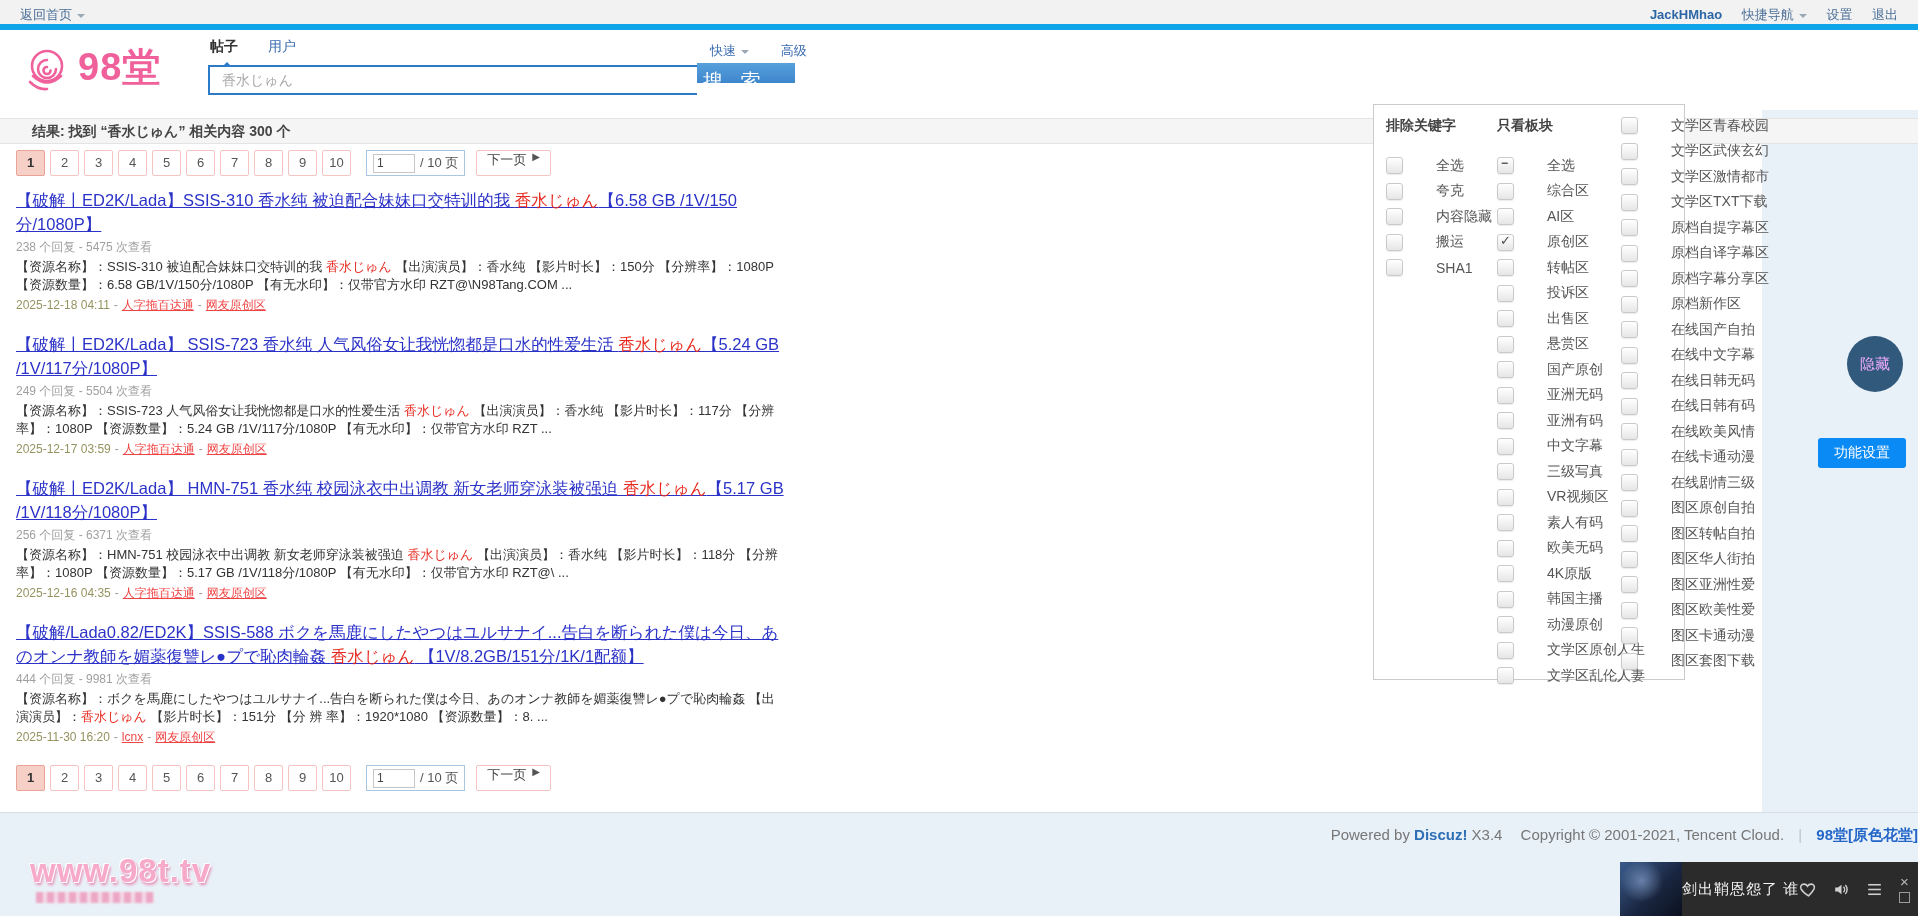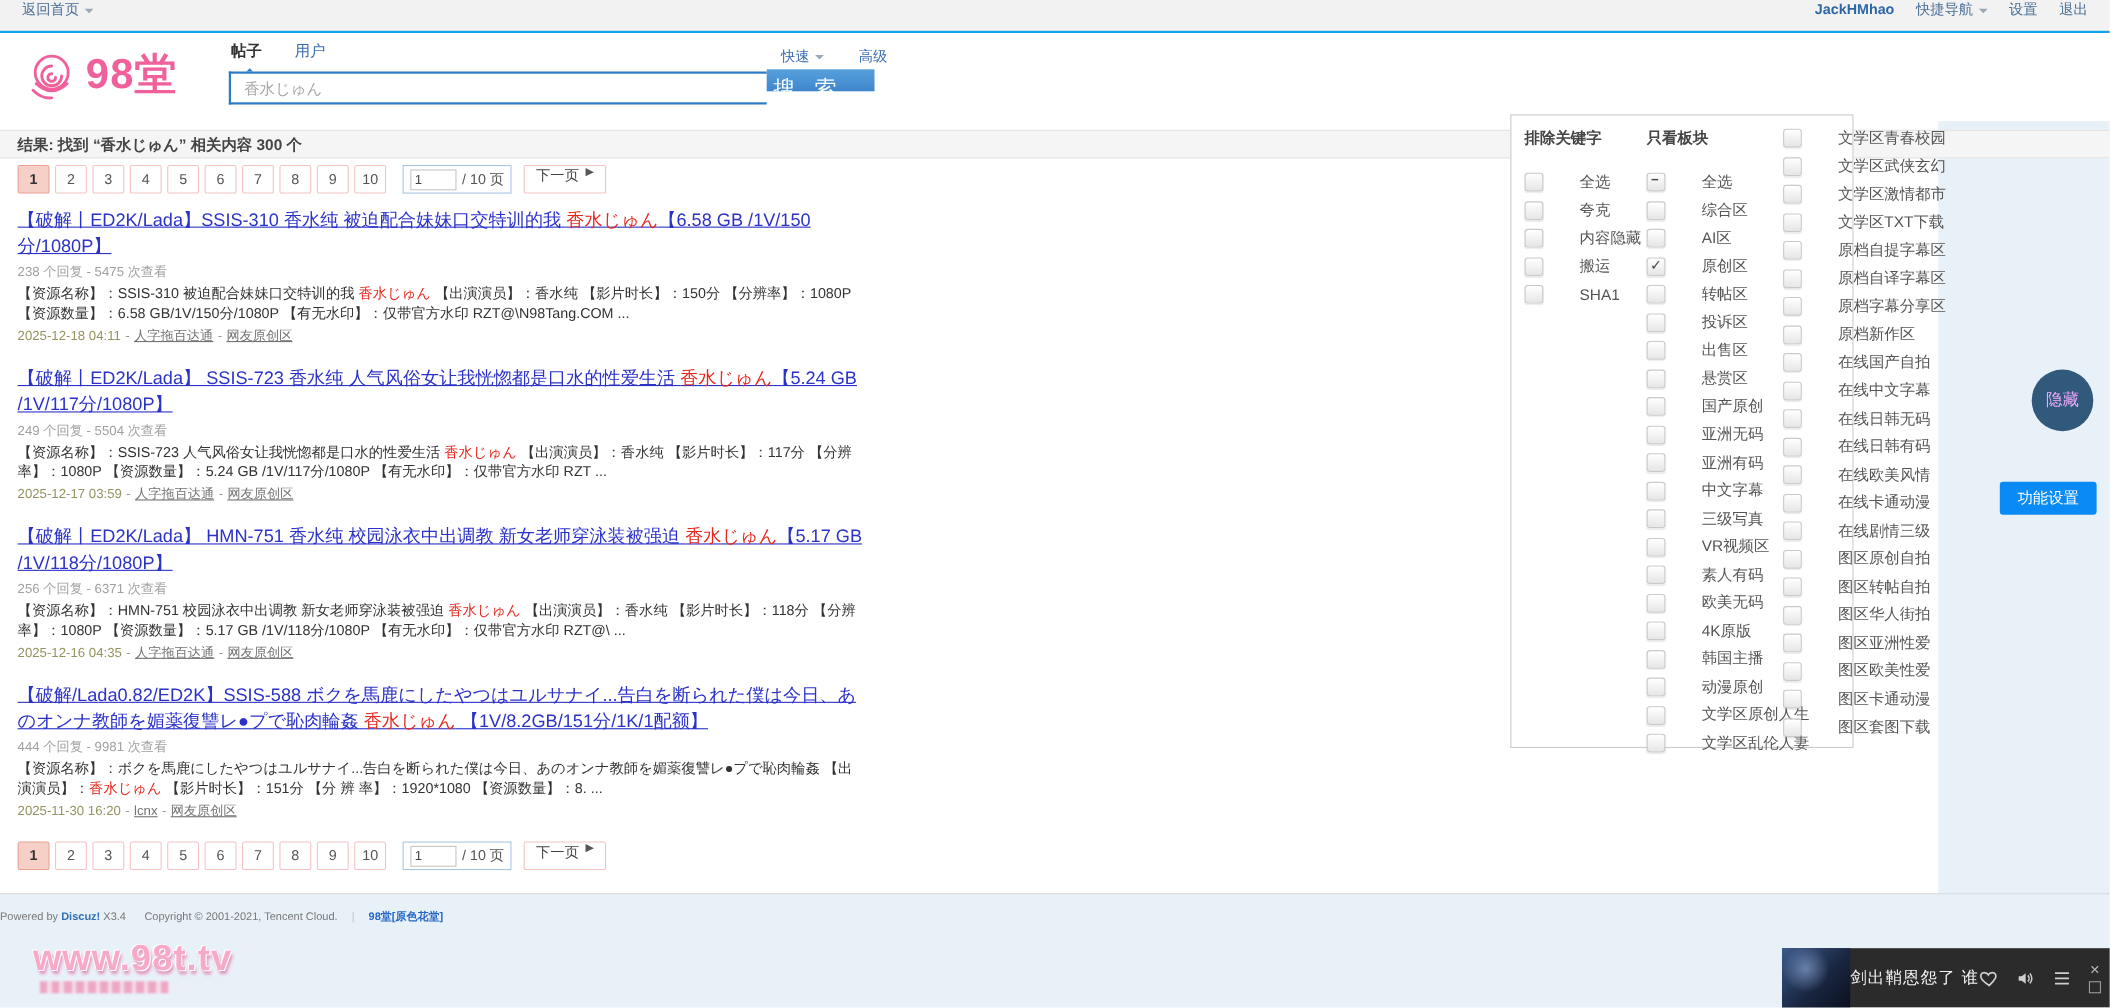--- a/index.html
+++ b/index.html
@@ -5,21 +5,21 @@
   html,body{margin:0;padding:0;}
   body{
     width:1918px;height:916px;overflow:hidden;position:relative;
     background:#ffffff;
     font-family:"Liberation Sans","DejaVu Sans",sans-serif;
     color:#333;font-size:14px;
   }
   a{text-decoration:none;cursor:pointer;}
 
   
-  .topbar{position:absolute;left:0;top:0;width:1918px;height:30px;background:#F2F2F2;border-bottom:2px solid #0ea5e9;display:flex;align-items:flex-start;justify-content:space-between;padding:0 20px;box-sizing:border-box;font-size:13px;color:#555;}
+  .topbar{position:absolute;left:0;top:0;width:1918px;height:30px;background:#F2F2F2;border-bottom:6px solid #0ea5e9;display:flex;align-items:flex-end;justify-content:space-between;padding:0 20px;box-sizing:border-box;font-size:13px;color:#555;}
   .topbar a{color:#4A6E96;}
   .topbar .uname{color:#2D66A5;font-weight:bold;}
   .tb-right span.gap{margin-left:16px;}
   .caret{display:inline-block;width:0;height:0;border:4px solid transparent;border-top-color:#9AA7B4;margin-left:5px;vertical-align:middle;position:relative;top:2px;}
 
   
   .header{position:absolute;left:0;top:30px;width:1918px;height:80px;background:#fff;}
   .logo{position:absolute;left:20px;top:10px;display:flex;align-items:center;}
   .logo-text{font-size:38px;font-weight:bold;color:#F0609A;letter-spacing:1px;margin-left:4px;}
   .search-tabs{position:absolute;left:210px;top:8px;font-size:14px;}
@@ -30,21 +30,21 @@
   .search-box input{border:none;outline:none;width:460px;height:26px;margin:0 0 0 10px;font-size:14px;color:#A6A6A6;font-family:inherit;background:transparent;}
   .search-btn{position:absolute;left:697px;top:33px;width:98px;height:20px;background:linear-gradient(180deg,#57A0DC,#3E86CC);color:#fff;font-size:20px;border:none;letter-spacing:6px;text-align:left;line-height:34px;cursor:pointer;}
   .search-links{position:absolute;left:710px;top:12px;font-size:13px;}
   .search-links a{color:#3A6BB0;margin-right:28px;}
 
   
   .right-strip{position:absolute;left:1762px;top:110px;width:156px;height:702px;background:#E9F1F8;}
   .bottom-band{position:absolute;left:0;top:812px;width:1918px;height:104px;background:#E9F1F8;border-top:1px solid #D7DDE2;}
 
   
-  .results-bar{position:absolute;left:0;top:118px;width:1918px;height:26px;background:#F5F5F5;border-top:1px solid #E4E4E4;border-bottom:1px solid #E4E4E4;box-sizing:border-box;line-height:24px;padding-left:16px;font-weight:bold;color:#444;font-size:14px;}
+  .results-bar{position:absolute;left:0;top:118px;width:1918px;height:26px;background:#F5F5F5;border-top:1px solid #E4E4E4;border-bottom:1px solid #E4E4E4;box-sizing:border-box;line-height:24px;padding-left:32px;font-weight:bold;color:#444;font-size:14px;}
 
   
   .pagination{position:absolute;left:16px;display:flex;align-items:center;gap:5px;font-size:13px;}
   .pagination.top{top:150px;}
   .pagination.bottom{top:765px;}
   .pg{display:inline-block;width:27px;height:24px;line-height:24px;text-align:center;border:1px solid #F6C3C3;background:#fff;color:#555;border-radius:2px;cursor:pointer;}
   .pg.current{background:#F6CFC7;border-color:#ECA295;color:#333;font-weight:bold;}
   .pgjump{display:inline-flex;align-items:center;border:1px solid #A9C7E3;height:24px;padding:0 6px;margin-left:6px;background:#fff;color:#555;}
   .pgjump-input{width:34px;height:17px;border:1px solid #C6C6C6;font-size:12px;color:#444;padding:0 3px;font-family:inherit;}
   .pgjump-total{margin-left:5px;}
@@ -53,25 +53,25 @@
 
   
   .results{position:absolute;left:16px;top:188px;width:770px;}
   .ritem{margin-bottom:18px;}
   .rtitle{font-size:16.5px;line-height:24px;color:#2B32C8;text-decoration:underline;}
   .rtitle .kw{color:#E8281E;}
   .rmeta{margin:3px 0 2px;font-size:12px;color:#A0A0A0;}
   .rbody{margin:2px 0;font-size:13px;line-height:18px;color:#333;}
   .rbody .kw{color:#E8281E;}
   .rfoot{margin:3px 0 0;font-size:12px;color:#95935F;}
-  .rfoot .rlink{color:#737373;text-decoration:underline;}
+  .rfoot .rlink{color:#ef4444;text-decoration:underline;}
   .rfoot .sep{color:#999;margin:0 4px;}
 
   
-  .site-footer{position:absolute;left:0;top:826px;width:1918px;text-align:left;font-size:10px;color:#777;}
+  .site-footer{position:absolute;left:0;top:826px;width:1918px;text-align:right;font-size:15px;color:#777;}
   .site-footer .discuz{color:#2F6FB5;font-weight:bold;}
   .site-footer .pipe{color:#B9C4CE;margin:0 10px;}
   .site-footer .site{color:#2366C8;font-weight:bold;}
   .site-footer .copy{margin-left:14px;}
 
   
   .watermark{position:absolute;left:30px;top:852px;}
   .wm-text{font-size:33px;font-weight:bold;color:#F6A9C8;letter-spacing:1px;text-shadow:1px 1px 0 #fff,-1px -1px 0 #fff,2px 3px 3px #E58FB8;}
   .wm-sub{margin:2px 0 0 6px;width:118px;height:11px;opacity:.75;filter:blur(1.2px);background:repeating-linear-gradient(90deg,#EE8FB4 0 7px,#F8D3E2 7px 11px);}
 

